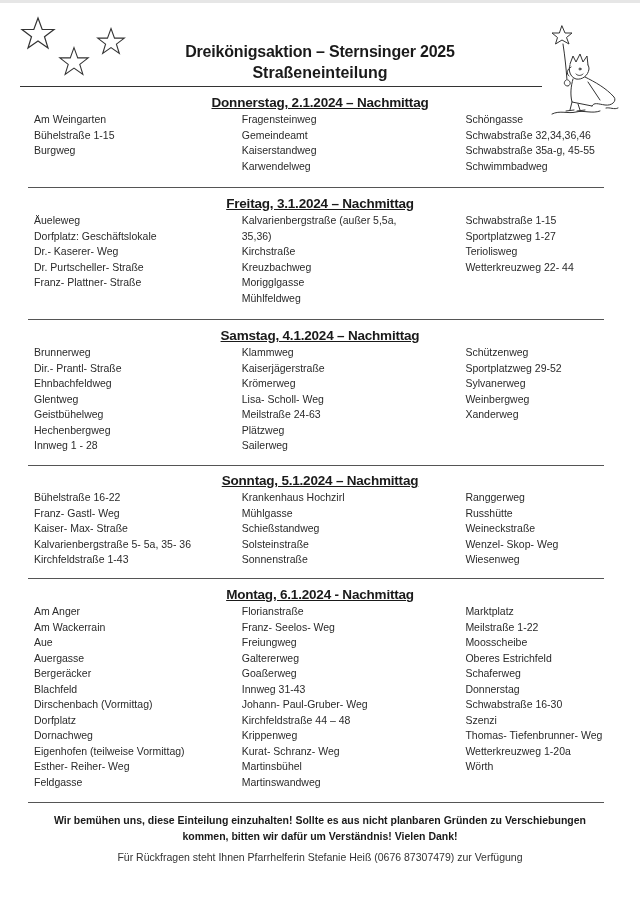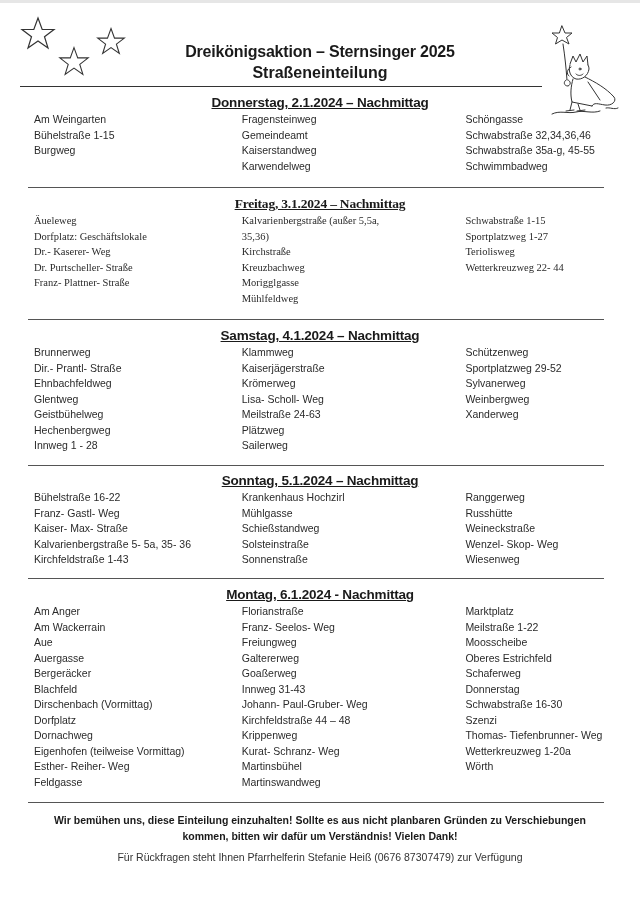--- a/index.html
+++ b/index.html
@@ -82,21 +82,21 @@
     <div class="col c3">
       <div>Schöngasse</div>
       <div>Schwabstraße 32,34,36,46</div>
       <div>Schwabstraße 35a-g, 45-55</div>
       <div>Schwimmbadweg</div>
     </div>
   </div>
 </div>
 <div class="rule" style="top:187px;"></div>
 
-<div class="section" style="top:195px;font-family:Liberation Serif, serif;">
+<div class="section" style="top:195px;">
   <div class="sec-title">Freitag, 3.1.2024 – Nachmittag</div>
   <div class="cols">
     <div class="col c1">
       <div>Äueleweg</div>
       <div>Dorfplatz: Geschäftslokale</div>
       <div>Dr.- Kaserer- Weg</div>
       <div>Dr. Purtscheller- Straße</div>
       <div>Franz- Plattner- Straße</div>
     </div>
     <div class="col c2">

